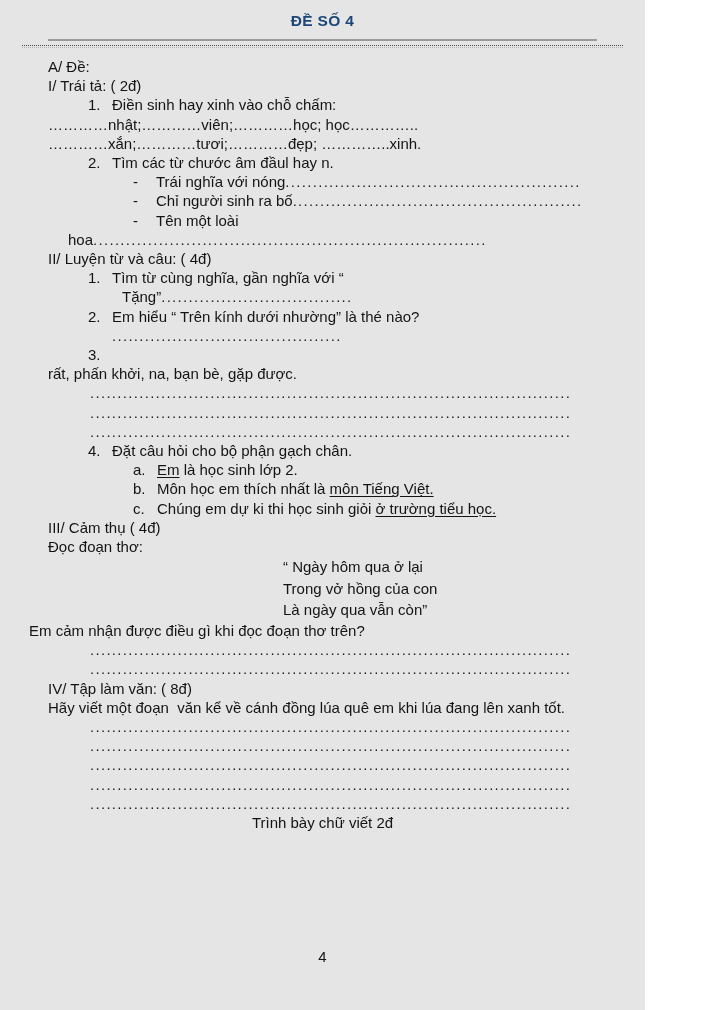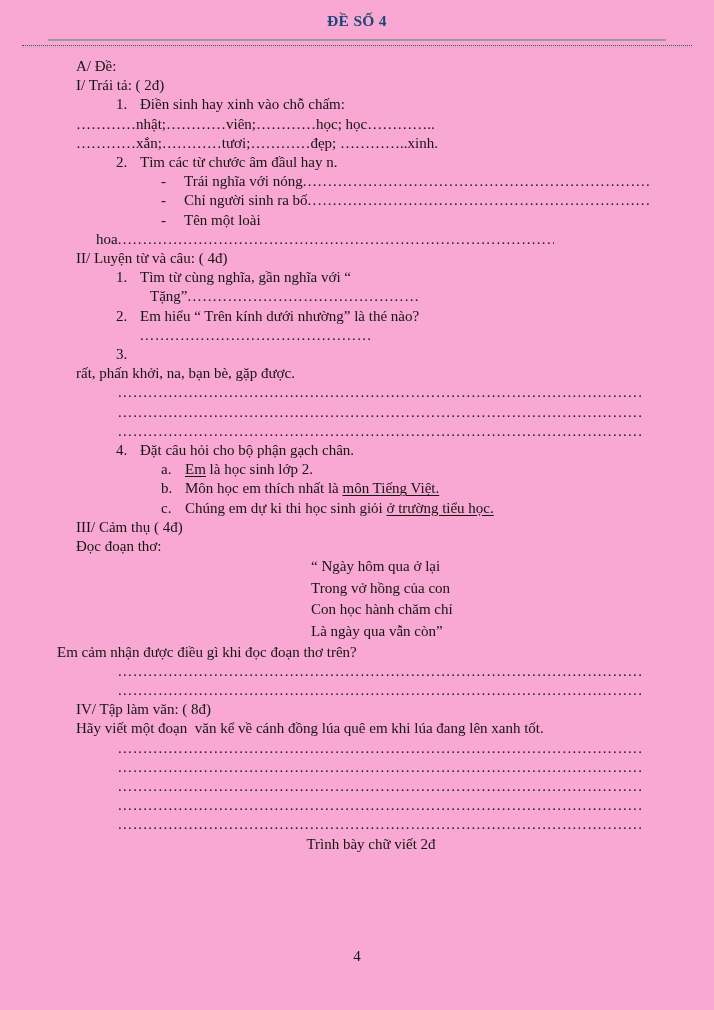--- a/index.html
+++ b/index.html
@@ -1,21 +1,21 @@
 <!DOCTYPE html>
 <html><head>
 <meta charset="utf-8">
 <style>
   * { margin:0; padding:0; box-sizing:border-box; }
   html,body { background:#ffffff; }
   .page {
     position:relative;
-    width:714px; height:1010px;
-    background:#f9a8d4;
-    font-family:Liberation Serif, serif;
+    width:645px; height:1010px;
+    background:#e5e5e5;
+    font-family:Liberation Sans, sans-serif;
     font-size:15px;
     color:#141414;
     overflow:hidden;
   }
   .hdr-title {
     padding-top:12px;
     text-align:center;
     font-weight:bold;
     font-size:15.5px;
     letter-spacing:0.3px;
@@ -34,21 +34,21 @@
     padding-left:95px;
     font-size:15px;
     white-space:pre;
   }
   .sep {
     margin:4px 22px 0 22px;
     height:3px;
     border-top:1px dotted #4a4a4a;
     border-bottom:1px dotted #b5b5b5;
   }
-  .content { margin-top:9px;margin-left:28px; }
+  .content { margin-top:9px; }
   .line {
     min-height:19.2px;
     line-height:19.2px;
   }
   .seg { white-space:pre; }
   .u { text-decoration:underline; text-underline-offset:2px; }
   .lbl { display:inline-block; flex:none; white-space:pre; }
 
   .l-section { padding-left:48px; }
   .l-plain   { padding-left:48px; }
@@ -162,21 +162,20 @@
       </div>
       <div class="line l-sub">
         <span class="lbl">c.</span>
         <span class="seg">Chúng em dự ki thi học sinh giỏi </span>
         <span class="seg u">ở trường tiểu học.</span>
       </div>
       <div class="line l-section"><span class="seg">III/ Cảm thụ ( 4đ)</span></div>
       <div class="line l-section"><span class="seg">Đọc đoạn thơ:</span></div>
       <div class="line l-poem"><span class="seg">“ Ngày hôm qua ở lại</span></div>
       <div class="line l-poem"><span class="seg">Trong vở hồng của con</span></div>
-      <div class="line l-poem"><span class="seg">Con học hành chăm chỉ</span></div>
       <div class="line l-poem"><span class="seg">Là ngày qua vẫn còn”</span></div>
       <div class="line l-plain2"><span class="seg">Em cảm nhận được điều gì khi đọc đoạn thơ trên?</span></div>
       <div class="line l-dotline">....................................................................................................................................................................................................................................................................................................................................................................................................................................................................................................................................................................................</div>
       <div class="line l-dotline">....................................................................................................................................................................................................................................................................................................................................................................................................................................................................................................................................................................................</div>
       <div class="line l-section"><span class="seg">IV/ Tập làm văn: ( 8đ)</span></div>
       <div class="line l-plain"><span class="seg">Hãy viết một đoạn  văn kể về cánh đồng lúa quê em khi lúa đang lên xanh tốt.</span></div>
       <div class="line l-dotline">....................................................................................................................................................................................................................................................................................................................................................................................................................................................................................................................................................................................</div>
       <div class="line l-dotline">....................................................................................................................................................................................................................................................................................................................................................................................................................................................................................................................................................................................</div>
       <div class="line l-dotline">....................................................................................................................................................................................................................................................................................................................................................................................................................................................................................................................................................................................</div>
       <div class="line l-dotline">....................................................................................................................................................................................................................................................................................................................................................................................................................................................................................................................................................................................</div>

